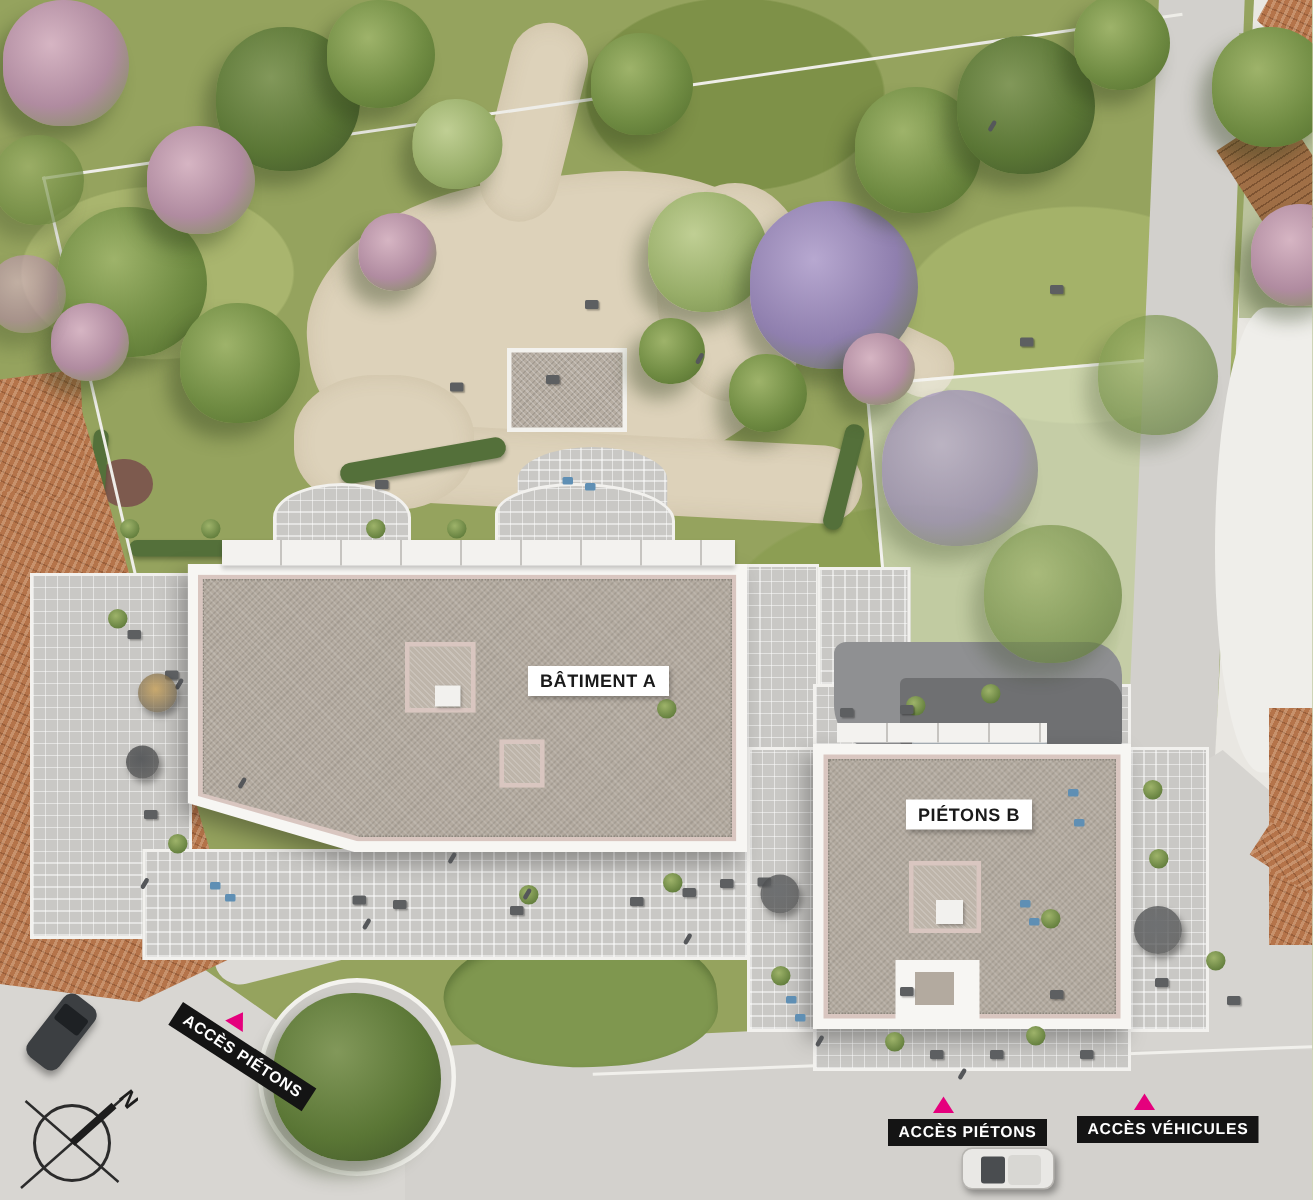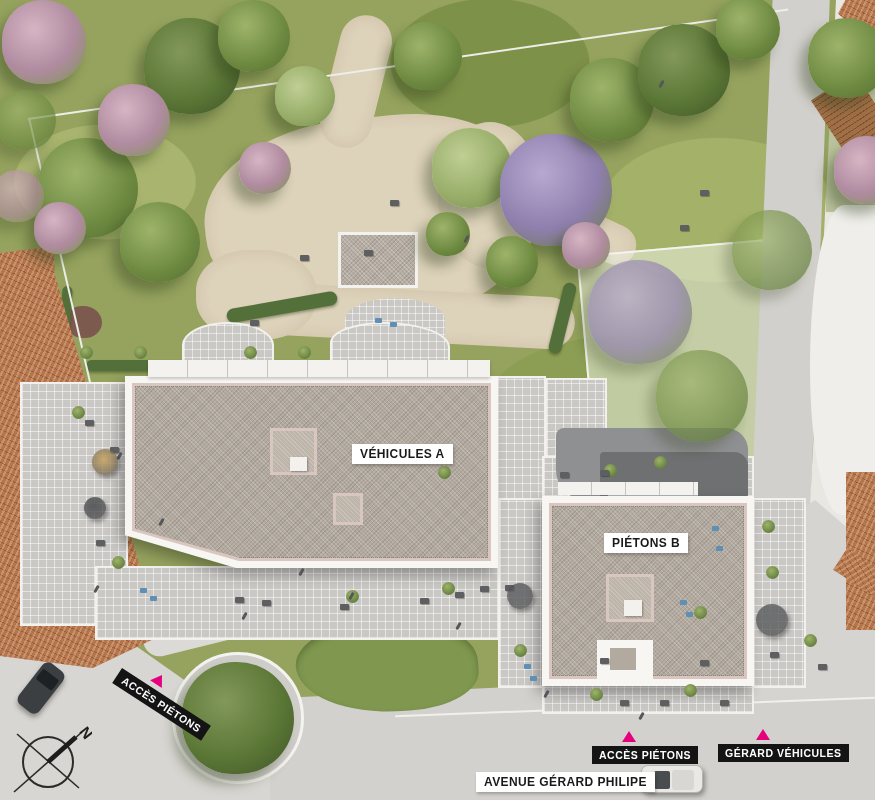--- a/index.html
+++ b/index.html
@@ -336,22 +336,21 @@
   </div>
 
   <svg class="compass" width="84" height="80" viewBox="0 0 84 80">
     <circle cx="40" cy="40" r="25" fill="none" stroke="#2b2b2b" stroke-width="2"></circle>
     <line x1="6" y1="70" x2="74" y2="10" stroke="#2b2b2b" stroke-width="1.6"></line>
     <line x1="9" y1="12" x2="71" y2="66" stroke="#2b2b2b" stroke-width="1.6"></line>
     <line x1="40" y1="40" x2="68" y2="15" stroke="#1d1d1d" stroke-width="5"></line>
     <text x="74" y="14" font-size="15" font-weight="bold" fill="#1d1d1d" transform="rotate(52 74 14)" text-anchor="middle" font-family="Liberation Sans, sans-serif">N</text>
   </svg>
 
-  <div class="lbl-white lblA">VÉHICULES A</div>
+  <div class="lbl-white lblA">BÂTIMENT A</div>
   <div class="lbl-white lblB">PIÉTONS B</div>
-  <div class="lbl-white lblAvenue">AVENUE GÉRARD PHILIPE</div>
   <div class="lbl-black lblPedW">ACCÈS PIÉTONS</div>
   <div class="lbl-black lblPedS">ACCÈS PIÉTONS</div>
-  <div class="lbl-black lblVeh">GÉRARD VÉHICULES</div>
+  <div class="lbl-black lblVeh">ACCÈS VÉHICULES</div>
   <div class="tri triW"></div>
   <div class="tri triS"></div>
   <div class="tri triV"></div>
 </div>
 
 </body></html>

